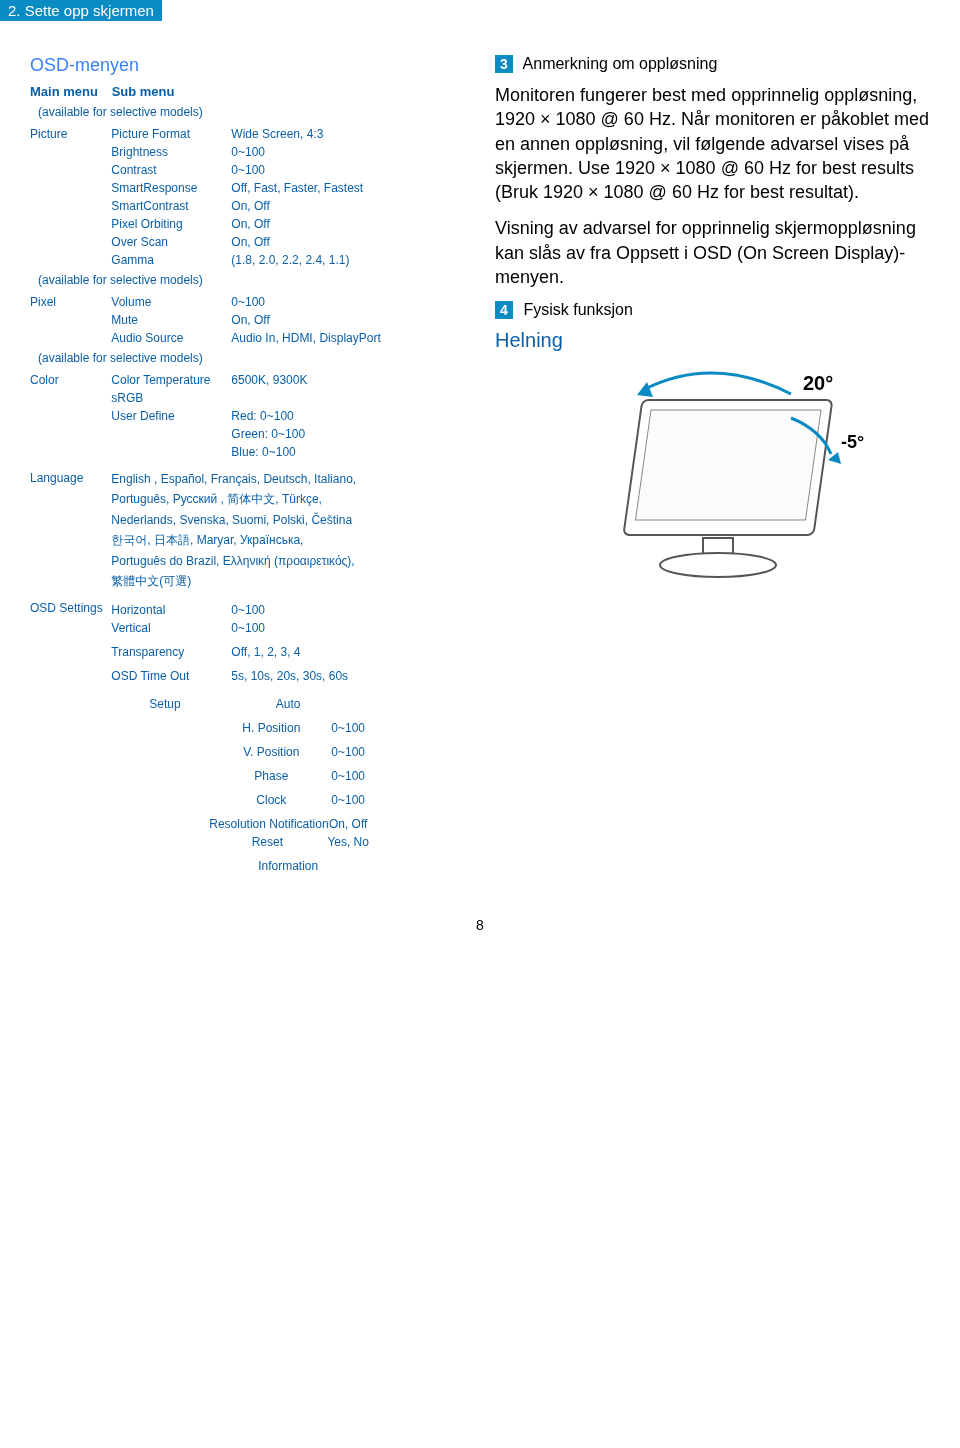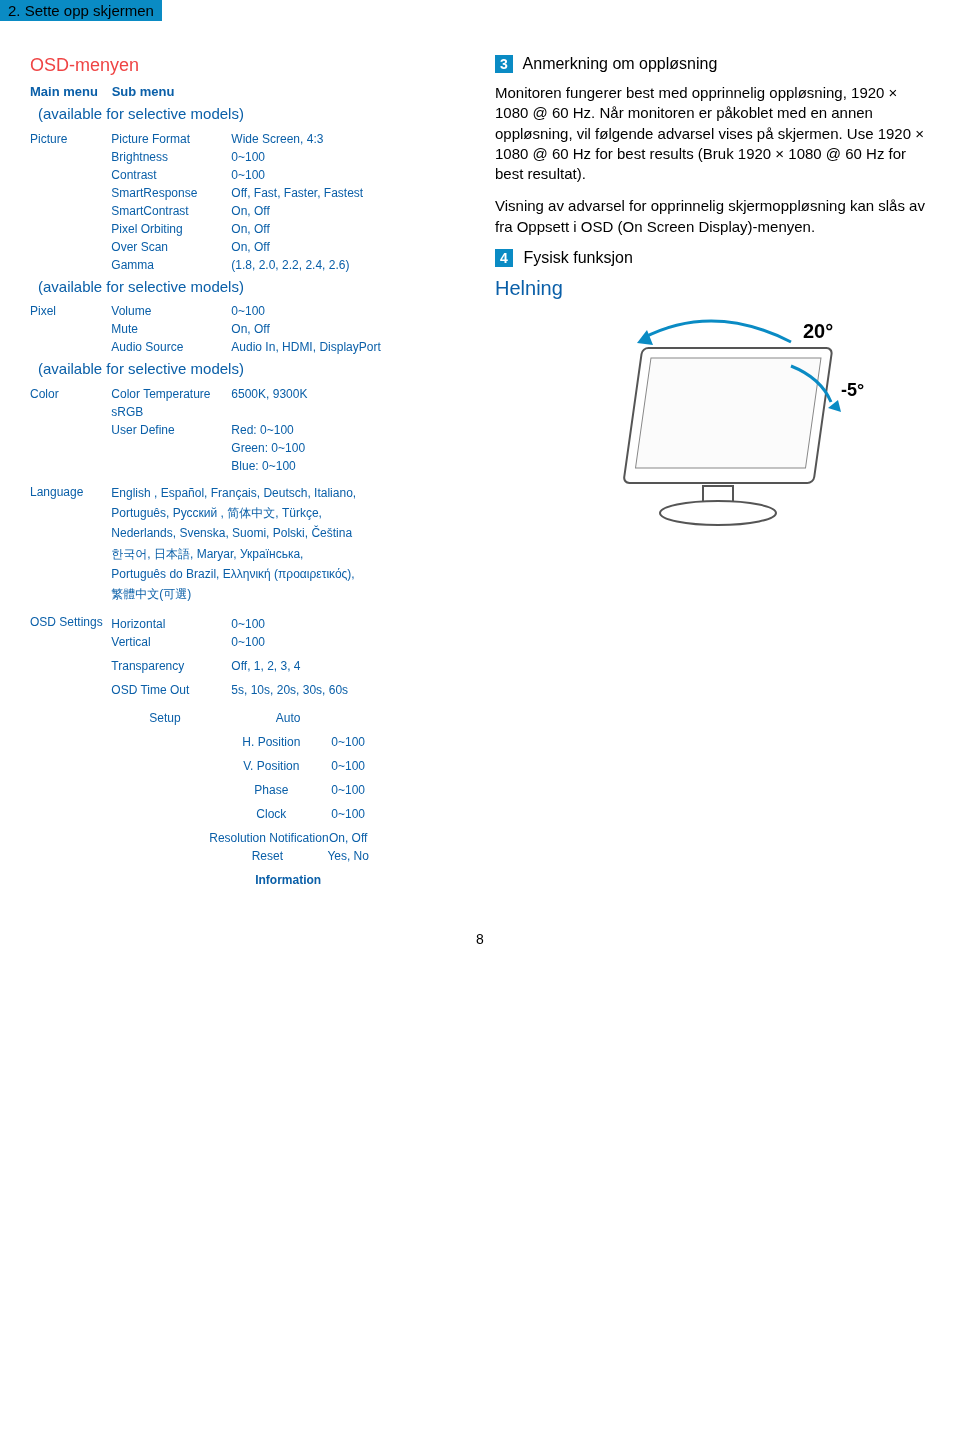--- a/index.html
+++ b/index.html
@@ -13,28 +13,28 @@
   .page {
     display: flex;
     padding: 20px 30px 40px 30px;
     gap: 30px;
   }
   .col {
     flex: 1;
   }
   .header-bar {
     background: #0a8bc4;
-    color: #000000;
+    color: #ffffff;
     display: inline-block;
     padding: 2px 8px;
     font-size: 15px;
     margin-bottom: 14px;
   }
   .osd-title {
-    color: #ef4444;
+    color: #3b82f6;
     font-size: 18px;
     margin: 0 0 8px 0;
   }
   .intro {
     font-size: 15px;
     line-height: 1.35;
     margin: 0 0 16px 0;
   }
   .menu-headers {
     font-weight: bold;
@@ -62,42 +62,42 @@
     width: 130px;
   }
   .sub-row {
     white-space: nowrap;
   }
   .sub-label {
     display: inline-block;
     width: 120px;
   }
   .note-line {
-    font-size: 15px;
+    font-size: 12px;
     color: #0a5fa8;
     margin: 2px 0 4px 8px;
   }
   .num-badge {
     background: #0a8bc4;
     color: #fff;
     display: inline-block;
     width: 18px;
     height: 18px;
     text-align: center;
     font-size: 14px;
     font-weight: bold;
     line-height: 18px;
     margin-right: 6px;
   }
   .section-title {
     font-size: 16px;
     margin: 0 0 10px 0;
   }
   .body-text {
-    font-size: 15px;
+    font-size: 18px;
     line-height: 1.35;
     margin: 0 0 12px 0;
   }
   .subhead {
     color: #0a5fa8;
     font-size: 20px;
     margin: 10px 0 8px 0;
   }
   .monitor-fig {
     text-align: center;
@@ -133,21 +133,21 @@
       <div class="main-item">
         <span class="main-label">Picture</span>
         <span style="display:inline-block;vertical-align:top;">
           <div class="sub-row"><span class="sub-label">Picture Format</span><span>Wide Screen, 4:3</span></div>
           <div class="sub-row"><span class="sub-label">Brightness</span><span>0~100</span></div>
           <div class="sub-row"><span class="sub-label">Contrast</span><span>0~100</span></div>
           <div class="sub-row"><span class="sub-label">SmartResponse</span><span>Off, Fast, Faster, Fastest</span></div>
           <div class="sub-row"><span class="sub-label">SmartContrast</span><span>On, Off</span></div>
           <div class="sub-row"><span class="sub-label">Pixel Orbiting</span><span>On, Off</span></div>
           <div class="sub-row"><span class="sub-label">Over Scan</span><span>On, Off</span></div>
-          <div class="sub-row"><span class="sub-label">Gamma</span><span>(1.8, 2.0, 2.2, 2.4, 2.6)</span></div>
+          <div class="sub-row"><span class="sub-label">Gamma</span><span>(1.8, 2.0, 2.2, 2.4, 1.1)</span></div>
         </span>
       </div>
       <div class="note-line">(available for selective models)</div>
 
       <div class="main-item">
         <span class="main-label">Pixel</span>
         <span style="display:inline-block;vertical-align:top;">
           <div class="sub-row"><span class="sub-label">Volume</span><span>0~100</span></div>
           <div class="sub-row"><span class="sub-label">Mute</span><span>On, Off</span></div>
           <div class="sub-row"><span class="sub-label">Audio Source</span><span>Audio In, HDMI, DisplayPort</span></div>
@@ -191,21 +191,21 @@
       <div class="main-item" style="margin-top:10px;text-align:center;">
         <span class="main-label">Setup</span>
         <span style="display:inline-block;vertical-align:top;">
           <div class="sub-row"><span class="sub-label">Auto</span></div>
           <div class="sub-row" style="margin-top:6px;"><span class="sub-label">H. Position</span><span>0~100</span></div>
           <div class="sub-row" style="margin-top:6px;"><span class="sub-label">V. Position</span><span>0~100</span></div>
           <div class="sub-row" style="margin-top:6px;"><span class="sub-label">Phase</span><span>0~100</span></div>
           <div class="sub-row" style="margin-top:6px;"><span class="sub-label">Clock</span><span>0~100</span></div>
           <div class="sub-row" style="margin-top:6px;"><span class="sub-label" style="line-height:1.3;">Resolution Notification</span><span>On, Off</span></div>
           <div class="sub-row"><span class="sub-label">Reset</span><span>Yes, No</span></div>
-          <div class="sub-row" style="margin-top:6px;font-weight:bold;"><span class="sub-label">Information</span></div>
+          <div class="sub-row" style="margin-top:6px;"><span class="sub-label">Information</span></div>
         </span>
       </div>
 
     </div>
   </div>
 
   <div class="col">
     <p class="section-title">
       <span class="num-badge">3</span>
       <span>Anmerkning om oppløsning</span>

